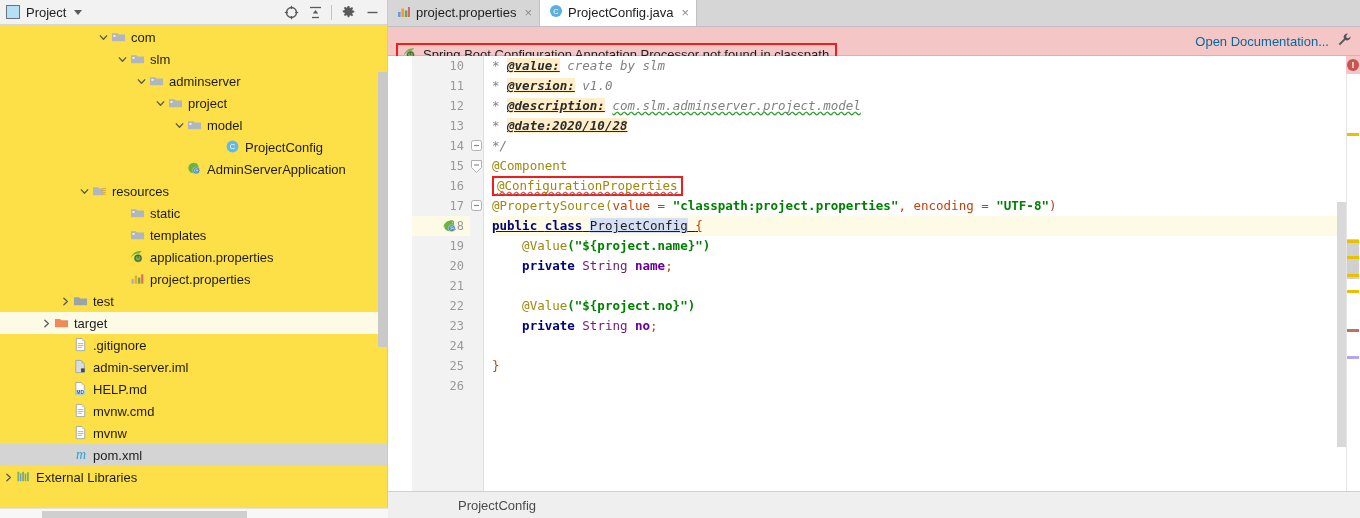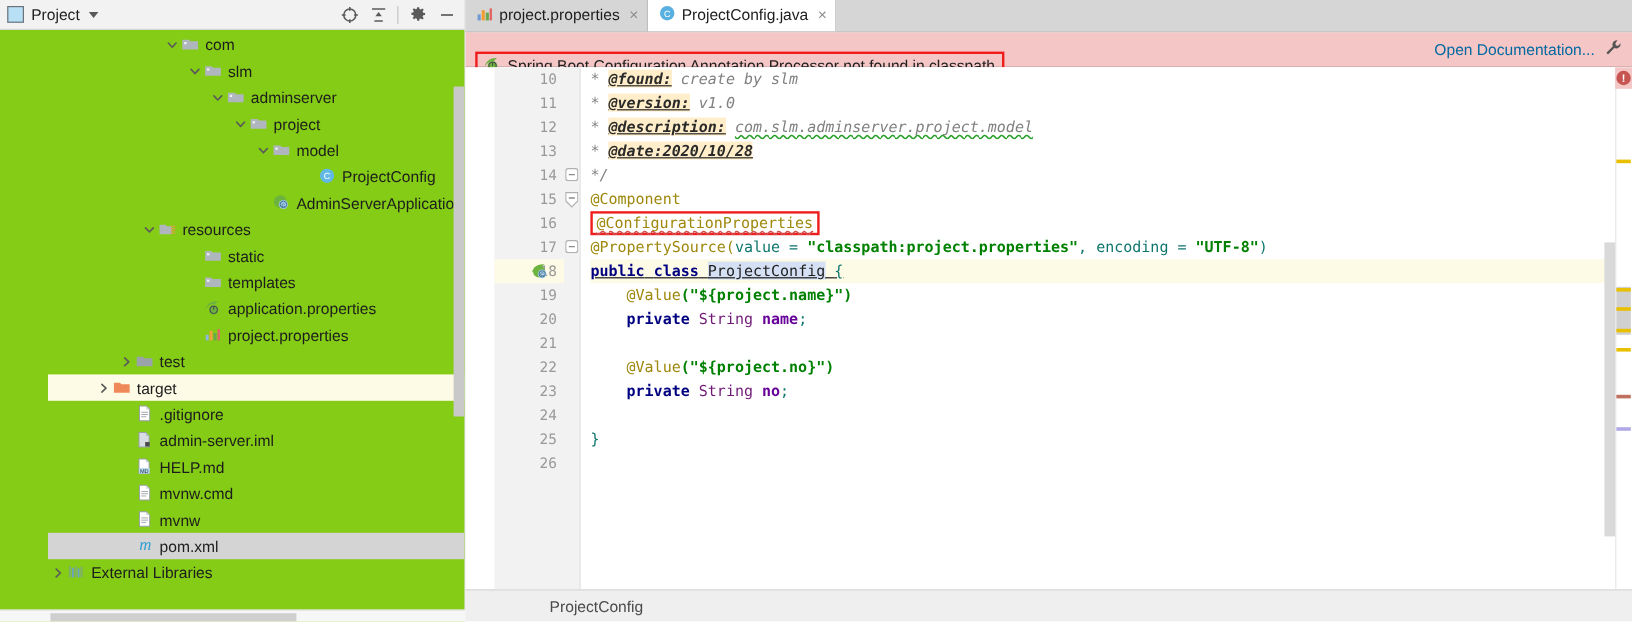--- a/index.html
+++ b/index.html
@@ -47,22 +47,21 @@
   .hdr-btn {
     width: 22px; height: 20px;
     display: flex; align-items: center; justify-content: center;
   }
   .hdr-sep { width: 1px; height: 15px; background: #c4c4c4; margin: 0 3px; }
 
   
   .tree {
     flex: 1; overflow: hidden; position: relative;
     padding-top: 1px;
-    background: #84cc16;
-    padding-left: 40px;
+    background: #fde047;
   }
   .tree-row {
     height: 22px;
     display: flex; align-items: center;
     font-size: 13px;
     white-space: nowrap;
     padding-right: 4px;
   }
   .tree-row.sel-target { background: #fdfbe6; }
   .tree-row.sel-pom { background: #d4d4d4; }
@@ -178,21 +177,21 @@
   .cline.cur { background: #fdfbe6; text-decoration: underline; }
   .c-comment { color: #808080; font-style: italic; }
   .c-jdoc-tag { color: #2a2a2a; font-weight: bold; font-style: italic; text-decoration: underline; background: #ffeec9; }
   .c-jdoc-val { color: #808080; font-style: italic; }
   .c-anno { color: #9e880d; }
   .c-kw { color: #000080; font-weight: bold; }
   .c-type { color: #701a75; }
   .c-cls { color: #1d1d1d; }
   .c-str-b { color: #008000; font-weight: bold; }
   .c-field { color: #660099; font-weight: bold; }
-  .c-plain { color: #0f766e; }
+  .c-plain { color: #c2410c; }
   .squiggle {
     text-decoration: underline wavy #2aa02a;
     text-decoration-skip-ink: none;
   }
   .sel-ident { background: #d6e0f5; }
   .red-box-anno {
     border: 2px solid #f01d1d;
     padding: 0 3px;
     display: inline-block;
     line-height: 16px;
@@ -635,21 +634,21 @@
           <path d="M0.5 0.5 h10 v7 l-5 5 l-5 -5 z" fill="#fff" stroke="#b0b0b0"></path>
           <line x1="3" y1="5" x2="8" y2="5" stroke="#8a8a8a" stroke-width="1.2"></line>
         </svg>
         <svg style="position:absolute; left:1px; top:144px" width="11" height="11" viewBox="0 0 11 11">
           <rect x="0.5" y="0.5" width="10" height="10" rx="2" fill="#fff" stroke="#b0b0b0"></rect>
           <line x1="3" y1="5.5" x2="8" y2="5.5" stroke="#8a8a8a" stroke-width="1.2"></line>
         </svg>
       </div>
 
       <div class="code">
-        <div class="cline"><span class="c-comment">*</span> <span class="c-jdoc-tag">@found:</span> <span class="c-jdoc-val">create by slm</span></div>
+        <div class="cline"><span class="c-comment">*</span> <span class="c-jdoc-tag">@value:</span> <span class="c-jdoc-val">create by slm</span></div>
         <div class="cline"><span class="c-comment">*</span> <span class="c-jdoc-tag">@version:</span> <span class="c-jdoc-val">v1.0</span></div>
         <div class="cline"><span class="c-comment">*</span> <span class="c-jdoc-tag">@description:</span> <span class="c-jdoc-val squiggle">com.slm.adminserver.project.model</span></div>
         <div class="cline"><span class="c-comment">*</span> <span class="c-jdoc-tag">@date:2020/10/28</span></div>
         <div class="cline"><span class="c-comment">*/</span></div>
         <div class="cline"><span class="c-anno">@Component</span></div>
         <div class="cline"><span class="c-anno red-box-anno squiggle-red">@ConfigurationProperties</span></div>
         <div class="cline"><span class="c-anno">@PropertySource(</span><span class="c-plain">value</span><span class="c-plain"> = </span><span class="c-str-b">"classpath:project.properties"</span><span class="c-plain">, encoding = </span><span class="c-str-b">"UTF-8"</span><span class="c-plain">)</span></div>
         <div class="cline cur"><span class="c-kw">public</span> <span class="c-kw">class</span> <span class="c-cls sel-ident">ProjectConfig</span> <span class="c-plain">{</span></div>
         <div class="cline">    <span class="c-anno">@Value</span><span class="c-str-b">("${project.name}")</span></div>
         <div class="cline">    <span class="c-kw">private</span> <span class="c-type">String</span> <span class="c-field">name</span><span class="c-plain">;</span></div>

